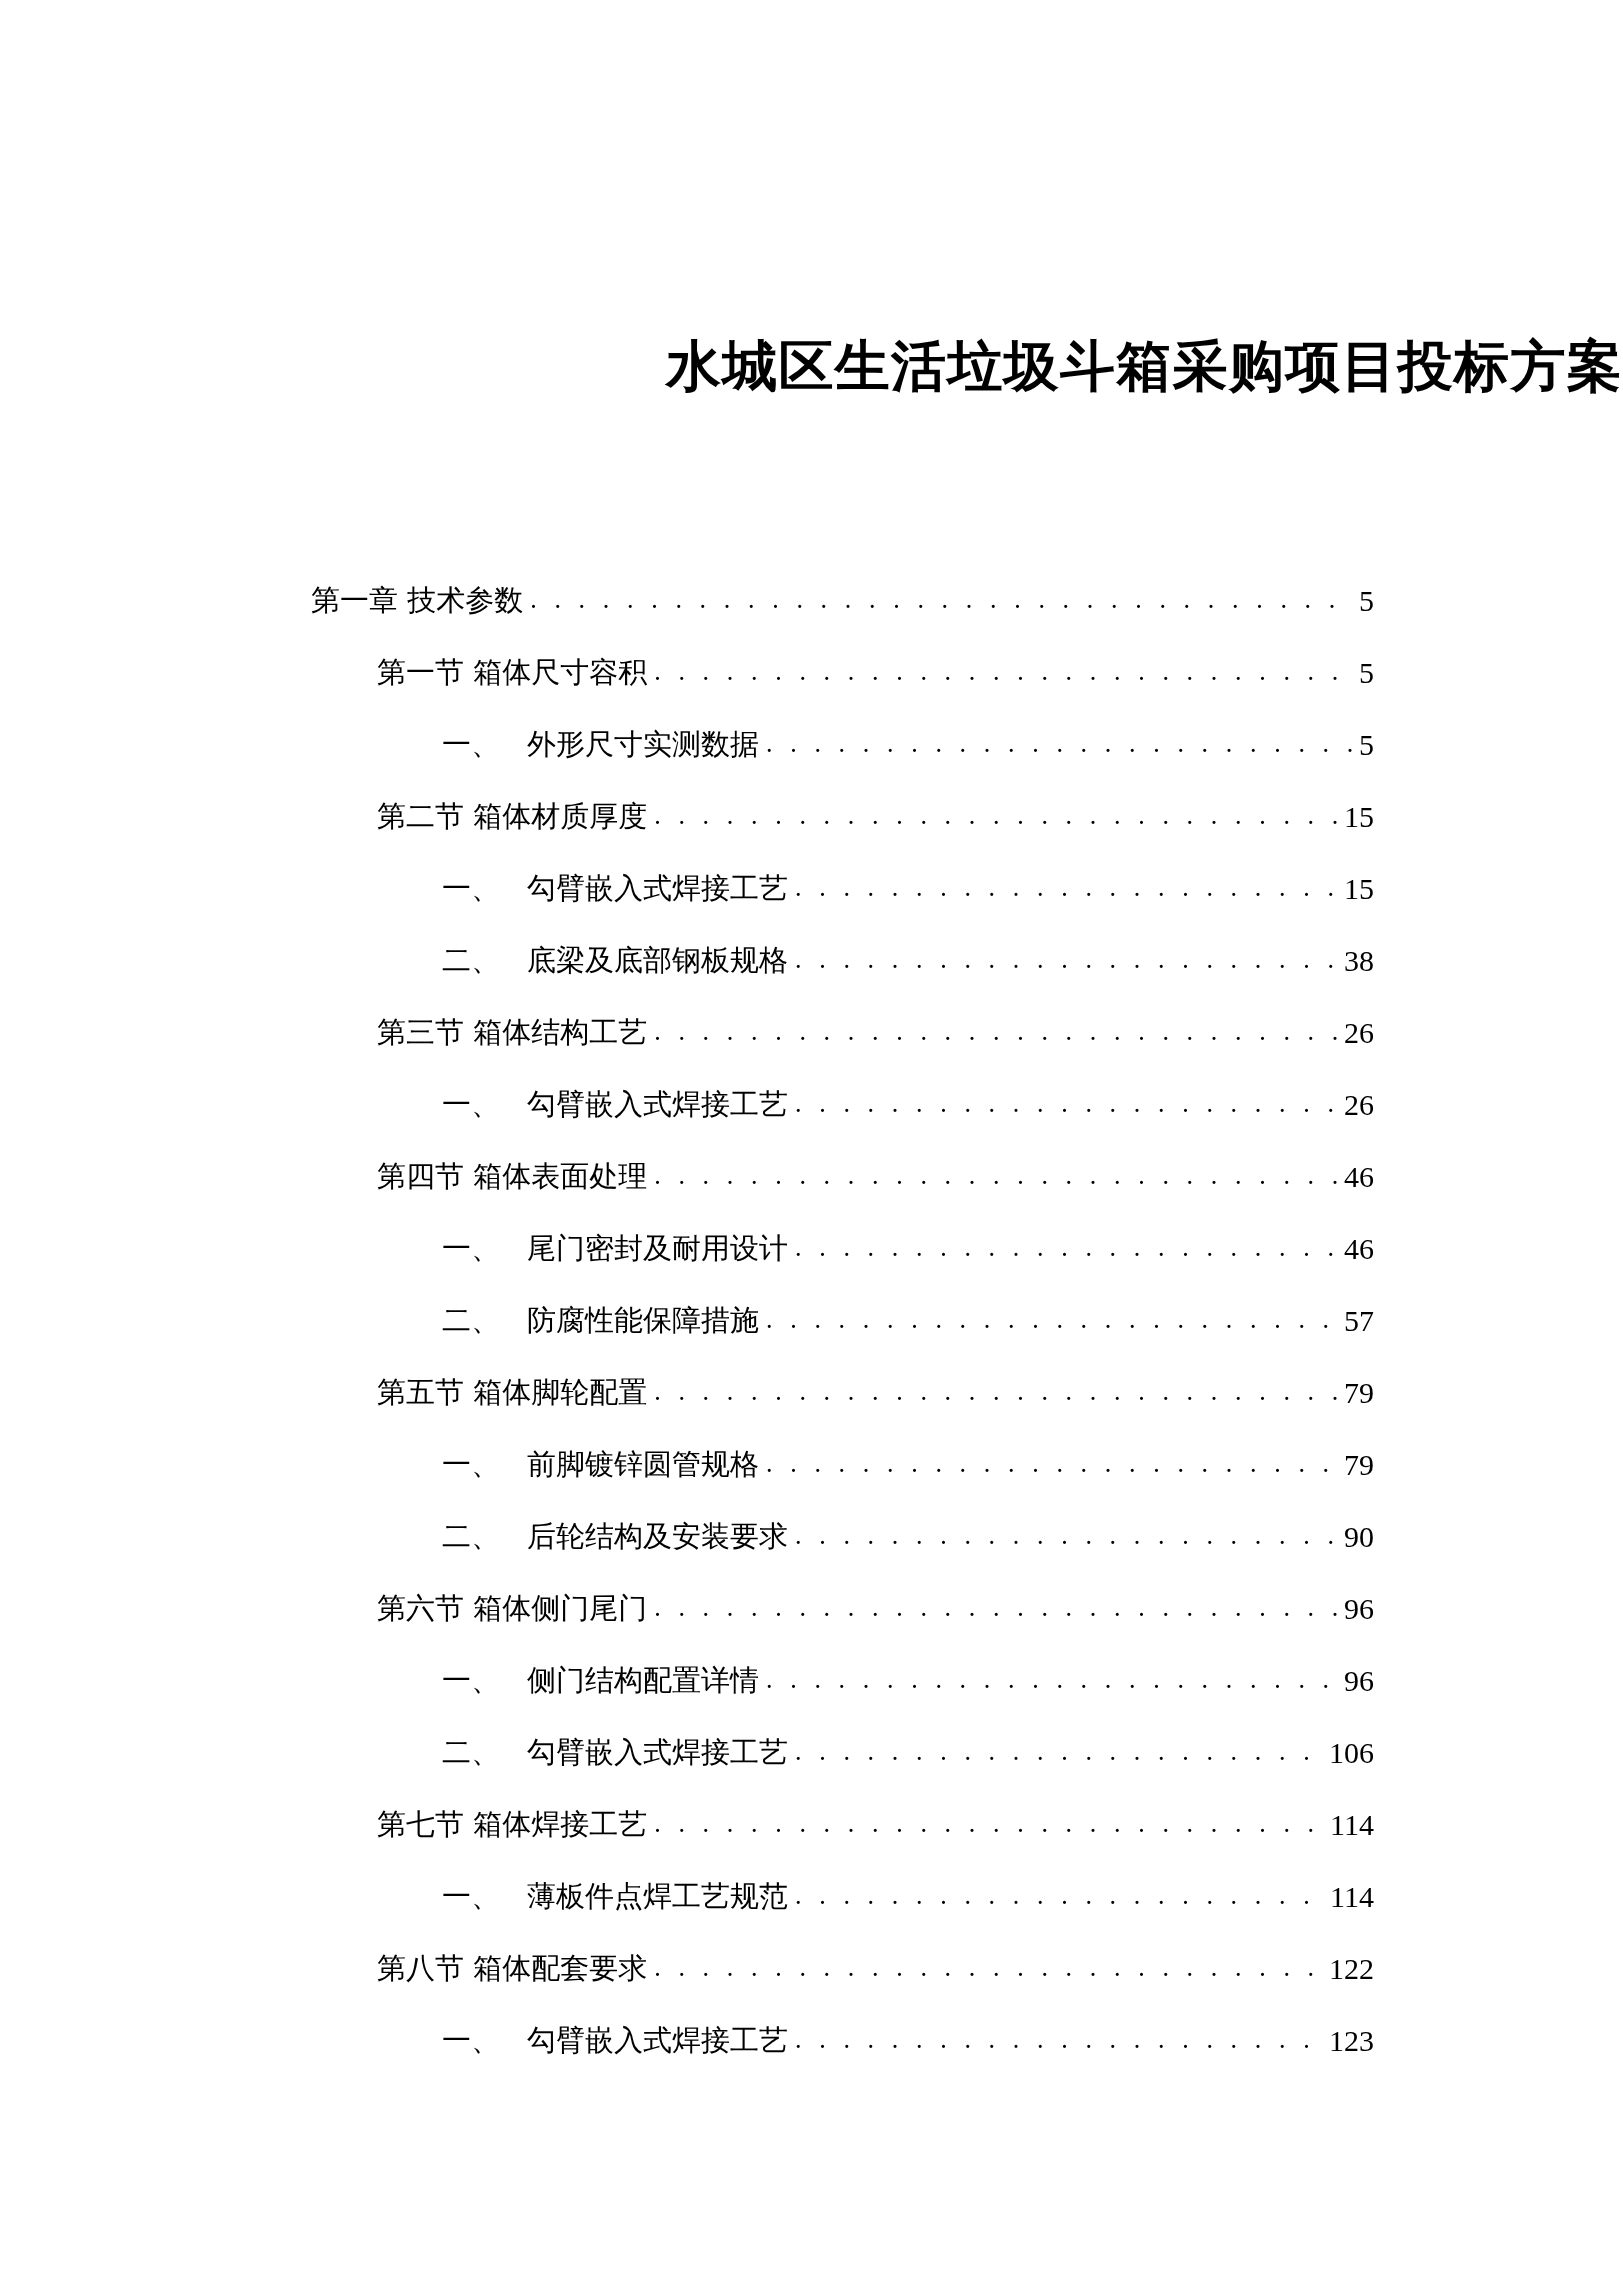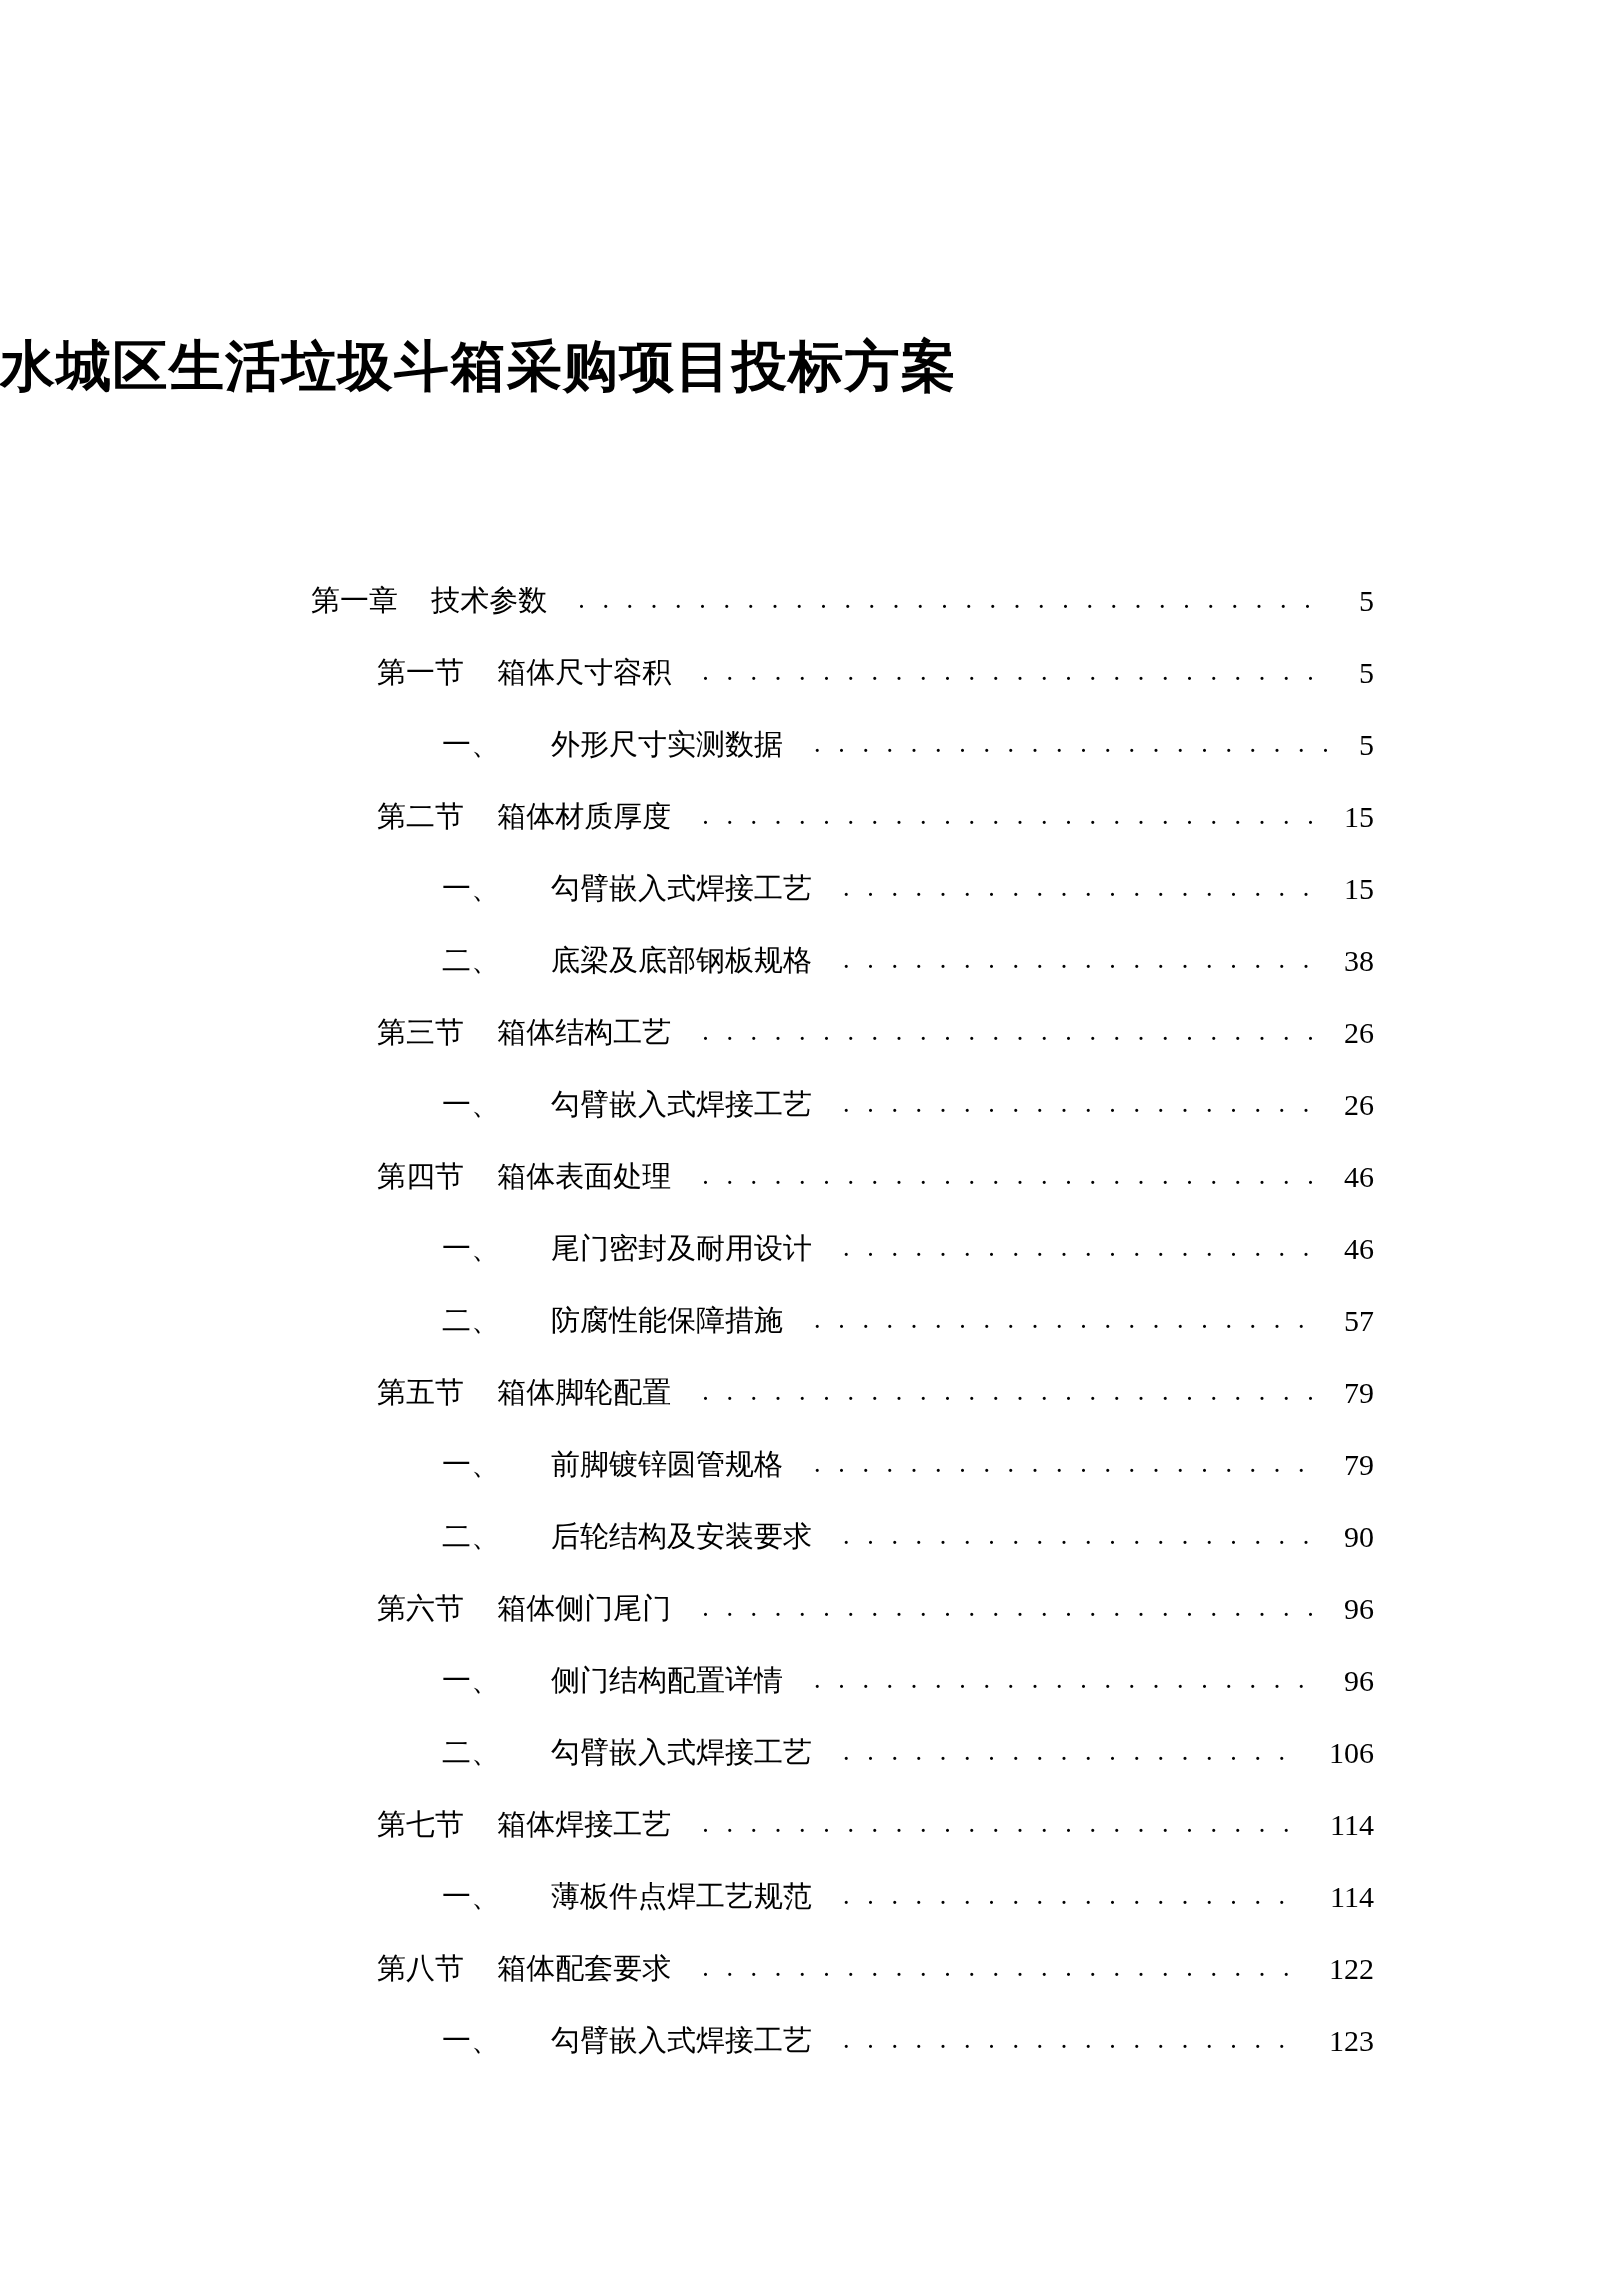--- a/index.html
+++ b/index.html
@@ -1,23 +1,23 @@
 <!DOCTYPE html>
 <html style="font-size:10.5px"><head>
 <meta charset="utf-8">
 <style>
   html, body { margin: 0; padding: 0; background: #ffffff; }
   body { width: 1623px; height: 2295px; position: relative; overflow: hidden;
          font-family: "DejaVu Serif", "Liberation Serif", serif; color: #000; }
-  .title { position: absolute; left: 0; width: 1623px; top: 327px; text-align: left;
+  .title { position: absolute; left: 0; width: 1623px; top: 327px; text-align: right;
            font-family: "DejaVu Sans", "Liberation Sans", sans-serif; font-weight: bold;
            font-size: 55px; letter-spacing: 1.3px; line-height: 79px; }
   .toc { position: absolute; left: 0; top: 581px; width: 1623px; }
   .row { position: absolute; height: 39px; display: flex; align-items: flex-start;
-         font-size: 29px; line-height: 39px; right: 249px; gap: 24px; }
+         font-size: 29px; line-height: 39px; right: 249px; }
   .row.l0 { left: 311px; }
   .row.l1 { left: 377px; }
   .row.l2 { left: 442px; }
   .num-prefix { white-space: pre; }
   .l2 .num-prefix { width: 85px; display: inline-block; }
   .label { white-space: nowrap; }
   .leader { flex: 1; overflow: hidden; white-space: nowrap; margin: 0 6.5px; letter-spacing: 8.5px;
             font-family: "DejaVu Serif", serif; font-size: 23.6px; }
   .leader::before { content: ". . . . . . . . . . . . . . . . . . . . . . . . . . . . . . . . . . . . . . . . . . . . . . . . . . . . . . . . . . . . . . . . . . . . . . . . . . . . . . . . . . . . . . . . . . . . . . ."; letter-spacing: 0; word-spacing: 9.2px; }
   .page { white-space: nowrap; font-family: "Liberation Serif", serif; font-size: 30px; text-align: right; }

